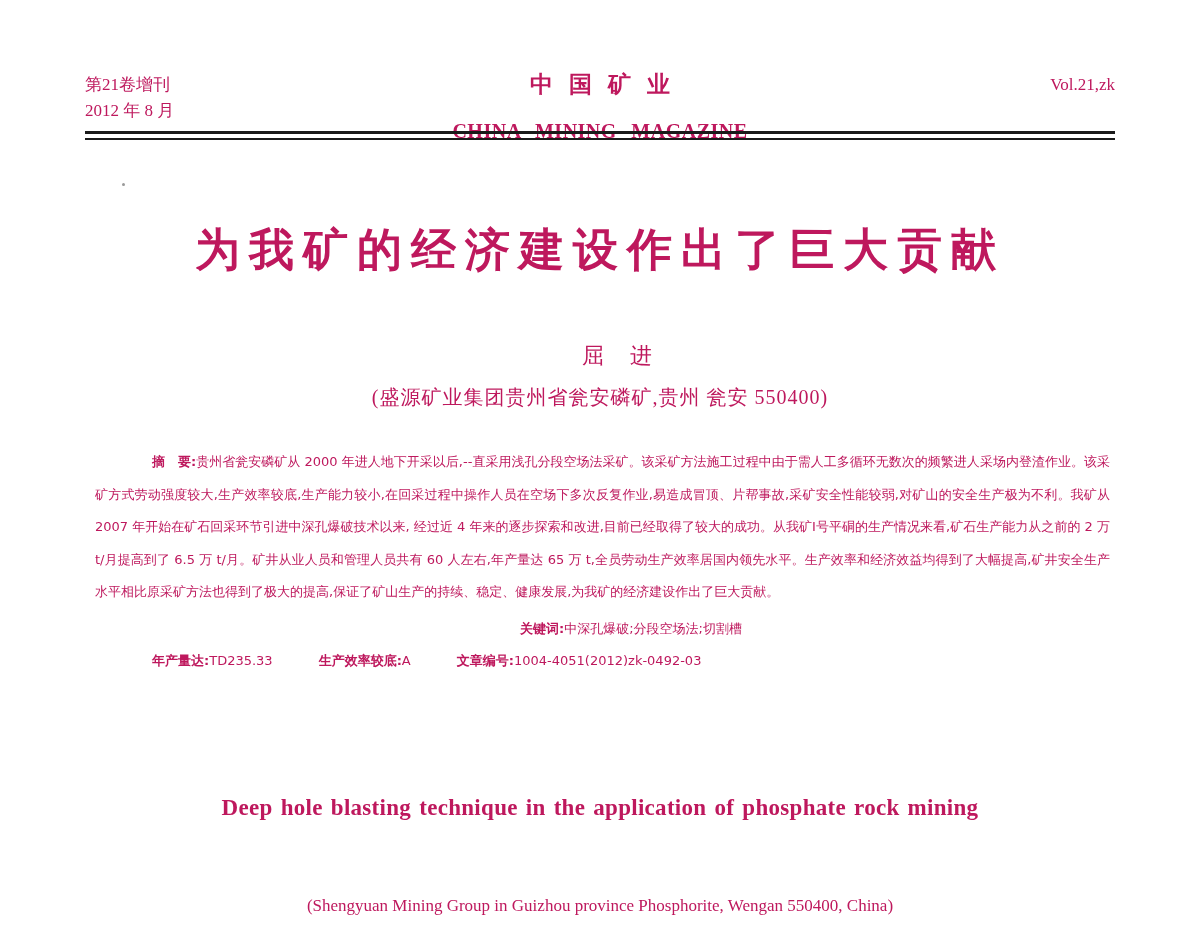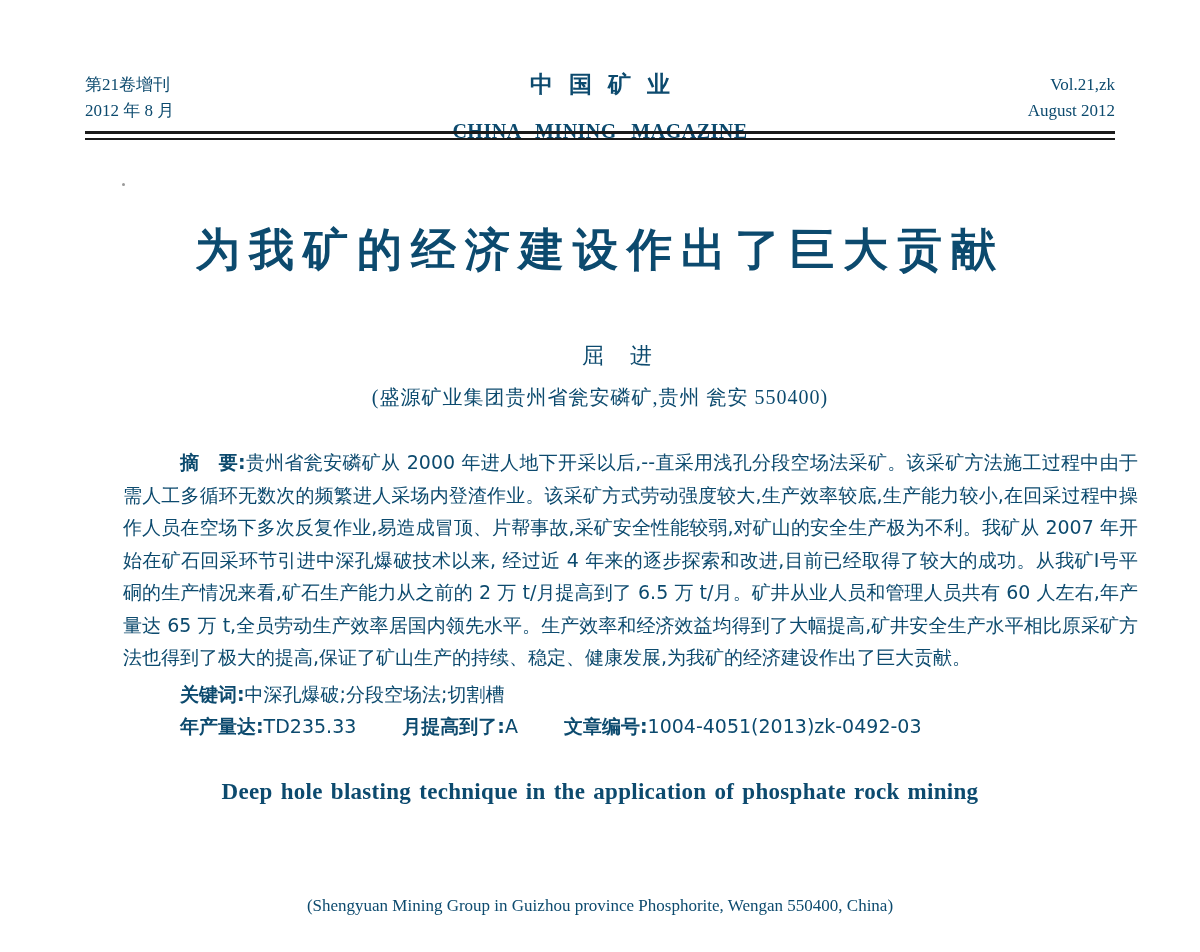--- a/index.html
+++ b/index.html
@@ -1,20 +1,20 @@
 <!DOCTYPE html>
 <html><head>
 <meta charset="utf-8">
 <style>
   html,body{margin:0;padding:0;background:#ffffff;}
   .page{
     position:relative;
     width:1200px;height:952px;
     background:#ffffff;
-    color:#0c4a6e;
+    color:#be185d;
     font-family:"Liberation Serif","DejaVu Serif",serif;
     overflow:hidden;
   }
   
   .masthead{
     position:absolute;top:72px;left:85px;width:1030px;
     display:flex;align-items:flex-start;
   }
   .mh-left{
     width:190px;text-align:left;
@@ -57,33 +57,32 @@
     position:absolute;top:341px;left:18px;width:100%;
     text-align:center;font-size:22px;letter-spacing:2px;
   }
   .affil-zh{
     position:absolute;top:384px;left:0;width:100%;
     text-align:center;font-size:20px;letter-spacing:1px;
   }
   
   .abstract-block{
     position:absolute;top:446px;left:95px;width:1015px;
-    font-size:19px;line-height:32.5px;
+    font-size:13px;line-height:32.5px;
     text-align:justify;
     font-family:"DejaVu Sans","Liberation Sans",sans-serif;
-    margin-left:28px;
   }
   .abstract{margin:0;text-indent:57px;}
   .lbl{font-weight:bold;}
-  .kw-line{margin:4px 0 0 57px;text-align:left;}
+  .kw-line{margin:4px 0 0 57px;text-align:center;}
   .clc-line{margin:0 0 0 57px;text-align:left;}
   .gap{margin-left:46px;}
   
   .title-en{
-    position:absolute;top:779px;left:0;width:100%;
+    position:absolute;top:795px;left:0;width:100%;
     margin:0;text-align:center;
     font-size:23px;font-weight:bold;
     letter-spacing:0.3px;word-spacing:2px;
     font-family:"Liberation Serif","DejaVu Serif",serif;
   }
   .author-en{
     position:absolute;top:861px;left:0;width:100%;
     text-align:center;font-size:17px;
   }
   .affil-en{
@@ -100,39 +99,38 @@
     <div class="mh-left">
       <div>第21卷增刊</div>
       <div>2012 年 8 月</div>
     </div>
     <div class="mh-center">
       <div class="jt-zh">中国矿业</div>
       <div class="jt-en">CHINA MINING MAGAZINE</div>
     </div>
     <div class="mh-right">
       <div>Vol.21,zk</div>
-      <div>August 2012</div>
     </div>
   </header>
 
   <div class="rule"></div>
   <div class="speck"></div>
 
   <h1 class="title-zh">为我矿的经济建设作出了巨大贡献</h1>
 
   <div class="author-zh">屈　进</div>
 
   <div class="affil-zh">(盛源矿业集团贵州省瓮安磷矿,贵州 瓮安 550400)</div>
 
   <section class="abstract-block">
     <p class="abstract"><span class="lbl">摘　要:</span><span>贵州省瓮安磷矿从 2000 年进人地下开采以后,--直采用浅孔分段空场法采矿。该采矿方法施工过程中由于需人工多循环无数次的频繁进人采场内登渣作业。该采矿方式劳动强度较大,生产效率较底,生产能力较小,在回采过程中操作人员在空场下多次反复作业,易造成冒顶、片帮事故,采矿安全性能较弱,对矿山的安全生产极为不利。我矿从 2007 年开始在矿石回采环节引进中深孔爆破技术以来, 经过近 4 年来的逐步探索和改进,目前已经取得了较大的成功。从我矿Ⅰ号平硐的生产情况来看,矿石生产能力从之前的 2 万 t/月提高到了 6.5 万 t/月。矿井从业人员和管理人员共有 60 人左右,年产量达 65 万 t,全员劳动生产效率居国内领先水平。生产效率和经济效益均得到了大幅提高,矿井安全生产水平相比原采矿方法也得到了极大的提高,保证了矿山生产的持续、稳定、健康发展,为我矿的经济建设作出了巨大贡献。</span></p>
 
     <p class="kw-line"><span class="lbl">关键词:</span><span>中深孔爆破;分段空场法;切割槽</span></p>
 
-    <p class="clc-line"><span class="lbl">年产量达:</span><span>TD235.33</span><span class="gap lbl">月提高到了:</span><span>A</span><span class="gap lbl">文章编号:</span><span>1004-4051(2013)zk-0492-03</span></p>
+    <p class="clc-line"><span class="lbl">年产量达:</span><span>TD235.33</span><span class="gap lbl">生产效率较底:</span><span>A</span><span class="gap lbl">文章编号:</span><span>1004-4051(2012)zk-0492-03</span></p>
   </section>
 
   <h2 class="title-en">Deep hole blasting technique in the application of phosphate rock mining</h2>
 
 
   <div class="affil-en">(Shengyuan Mining Group in Guizhou province Phosphorite, Wengan 550400, China)</div>
 
 </div>
 
 </body></html>

